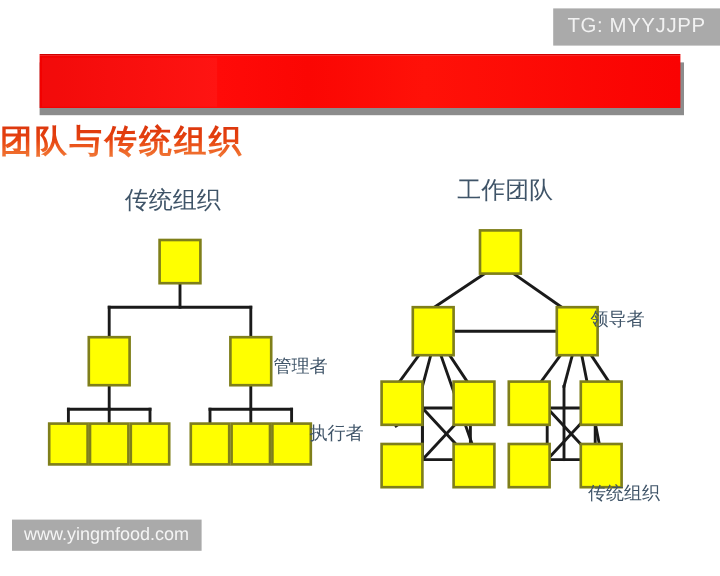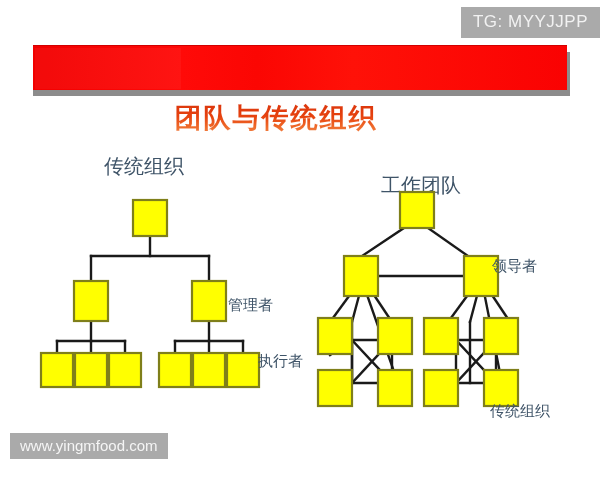--- a/index.html
+++ b/index.html
@@ -49,42 +49,42 @@
     height: 41px;
     background: rgba(255,255,255,0.045);
   }
 
   
   #title {
     position: absolute;
     left: 0;
     top: 100px;
     width: 552px;
-    text-align: center;
+    text-align: left;
     font-size: 27px;
     font-weight: bold;
     letter-spacing: 2px;
     color: #e8380d;
     background: linear-gradient(180deg, #d8320c 0%, #e6420f 45%, #ef6a2a 75%, #f08a50 100%);
     -webkit-background-clip: text;
     background-clip: text;
     -webkit-text-fill-color: transparent;
     font-family: "DejaVu Sans", "Liberation Sans", sans-serif;
   }
 
   
   .sub-title {
     position: absolute;
     font-size: 20px;
     color: #3f5468;
     font-family: "DejaVu Sans", "Liberation Sans", sans-serif;
     white-space: nowrap;
   }
   #trad-title { left: 104px; top: 153px; }
-  #team-title { left: 381px; top: 145px; margin-top: 27px; }
+  #team-title { left: 381px; top: 145px; }
 
   
   .role-label {
     position: absolute;
     font-size: 15px;
     color: #3f5468;
     font-family: "DejaVu Sans", "Liberation Sans", sans-serif;
     white-space: nowrap;
   }
   #label-manager  { left: 228px; top: 296px; }

